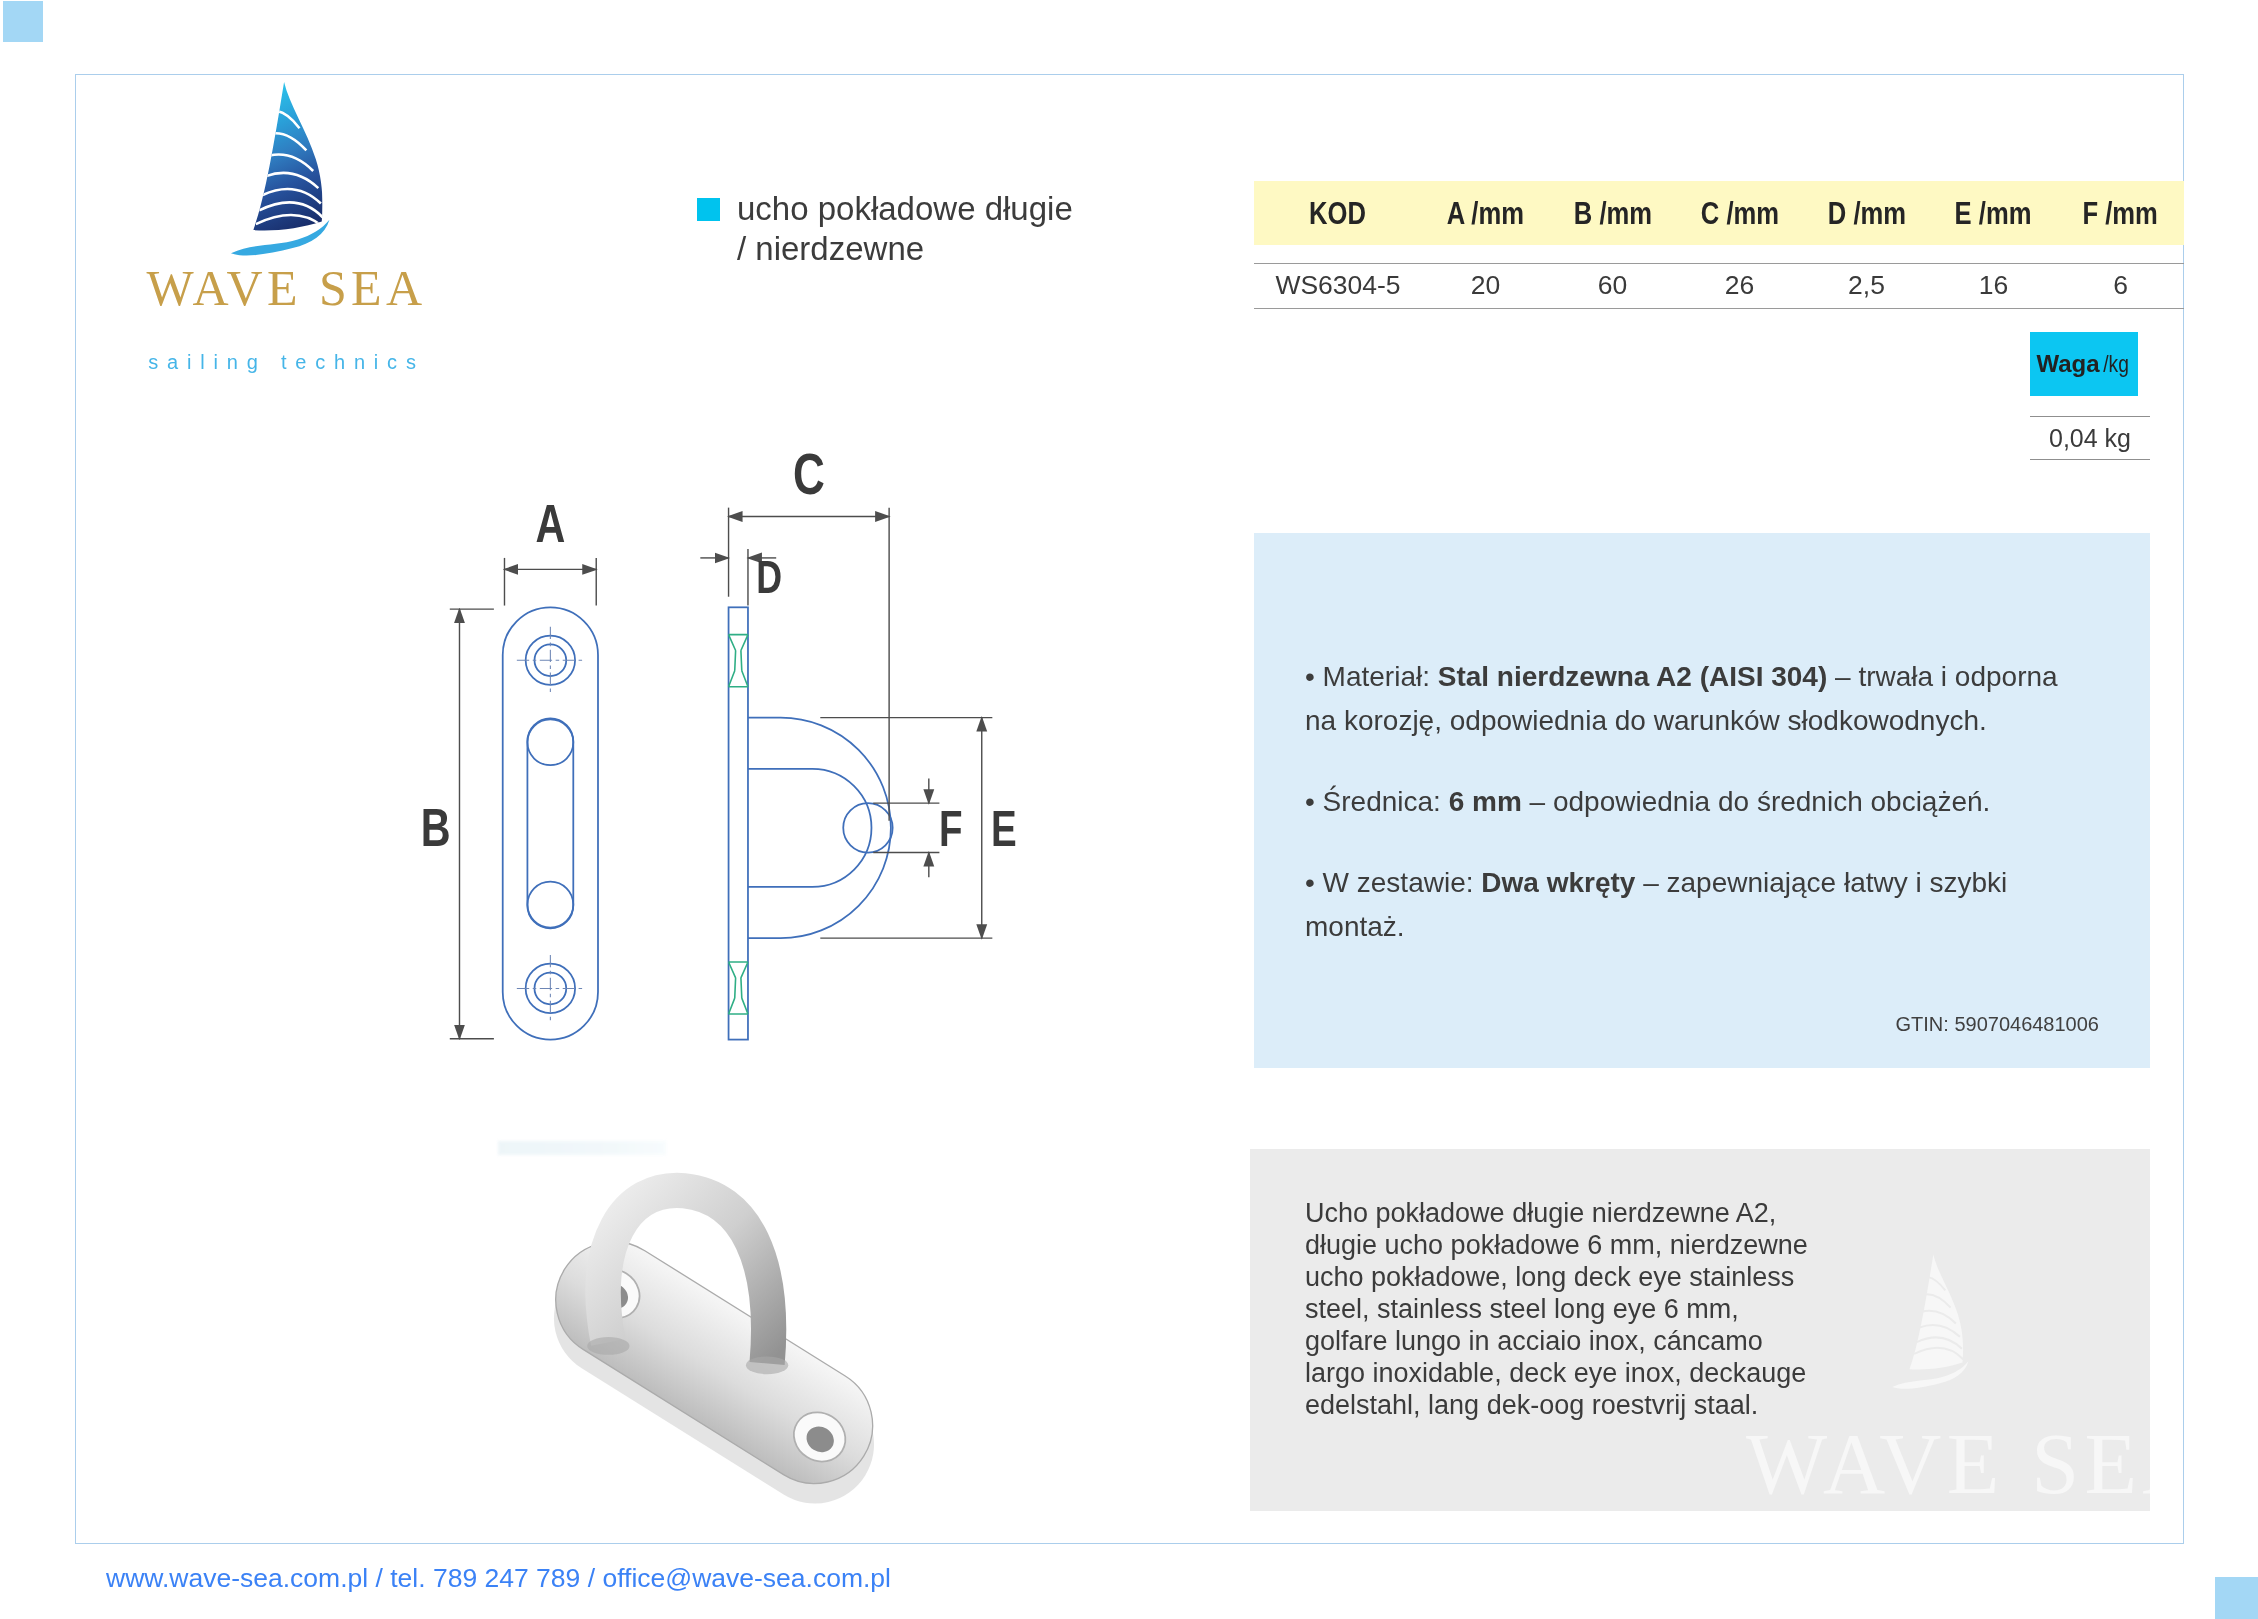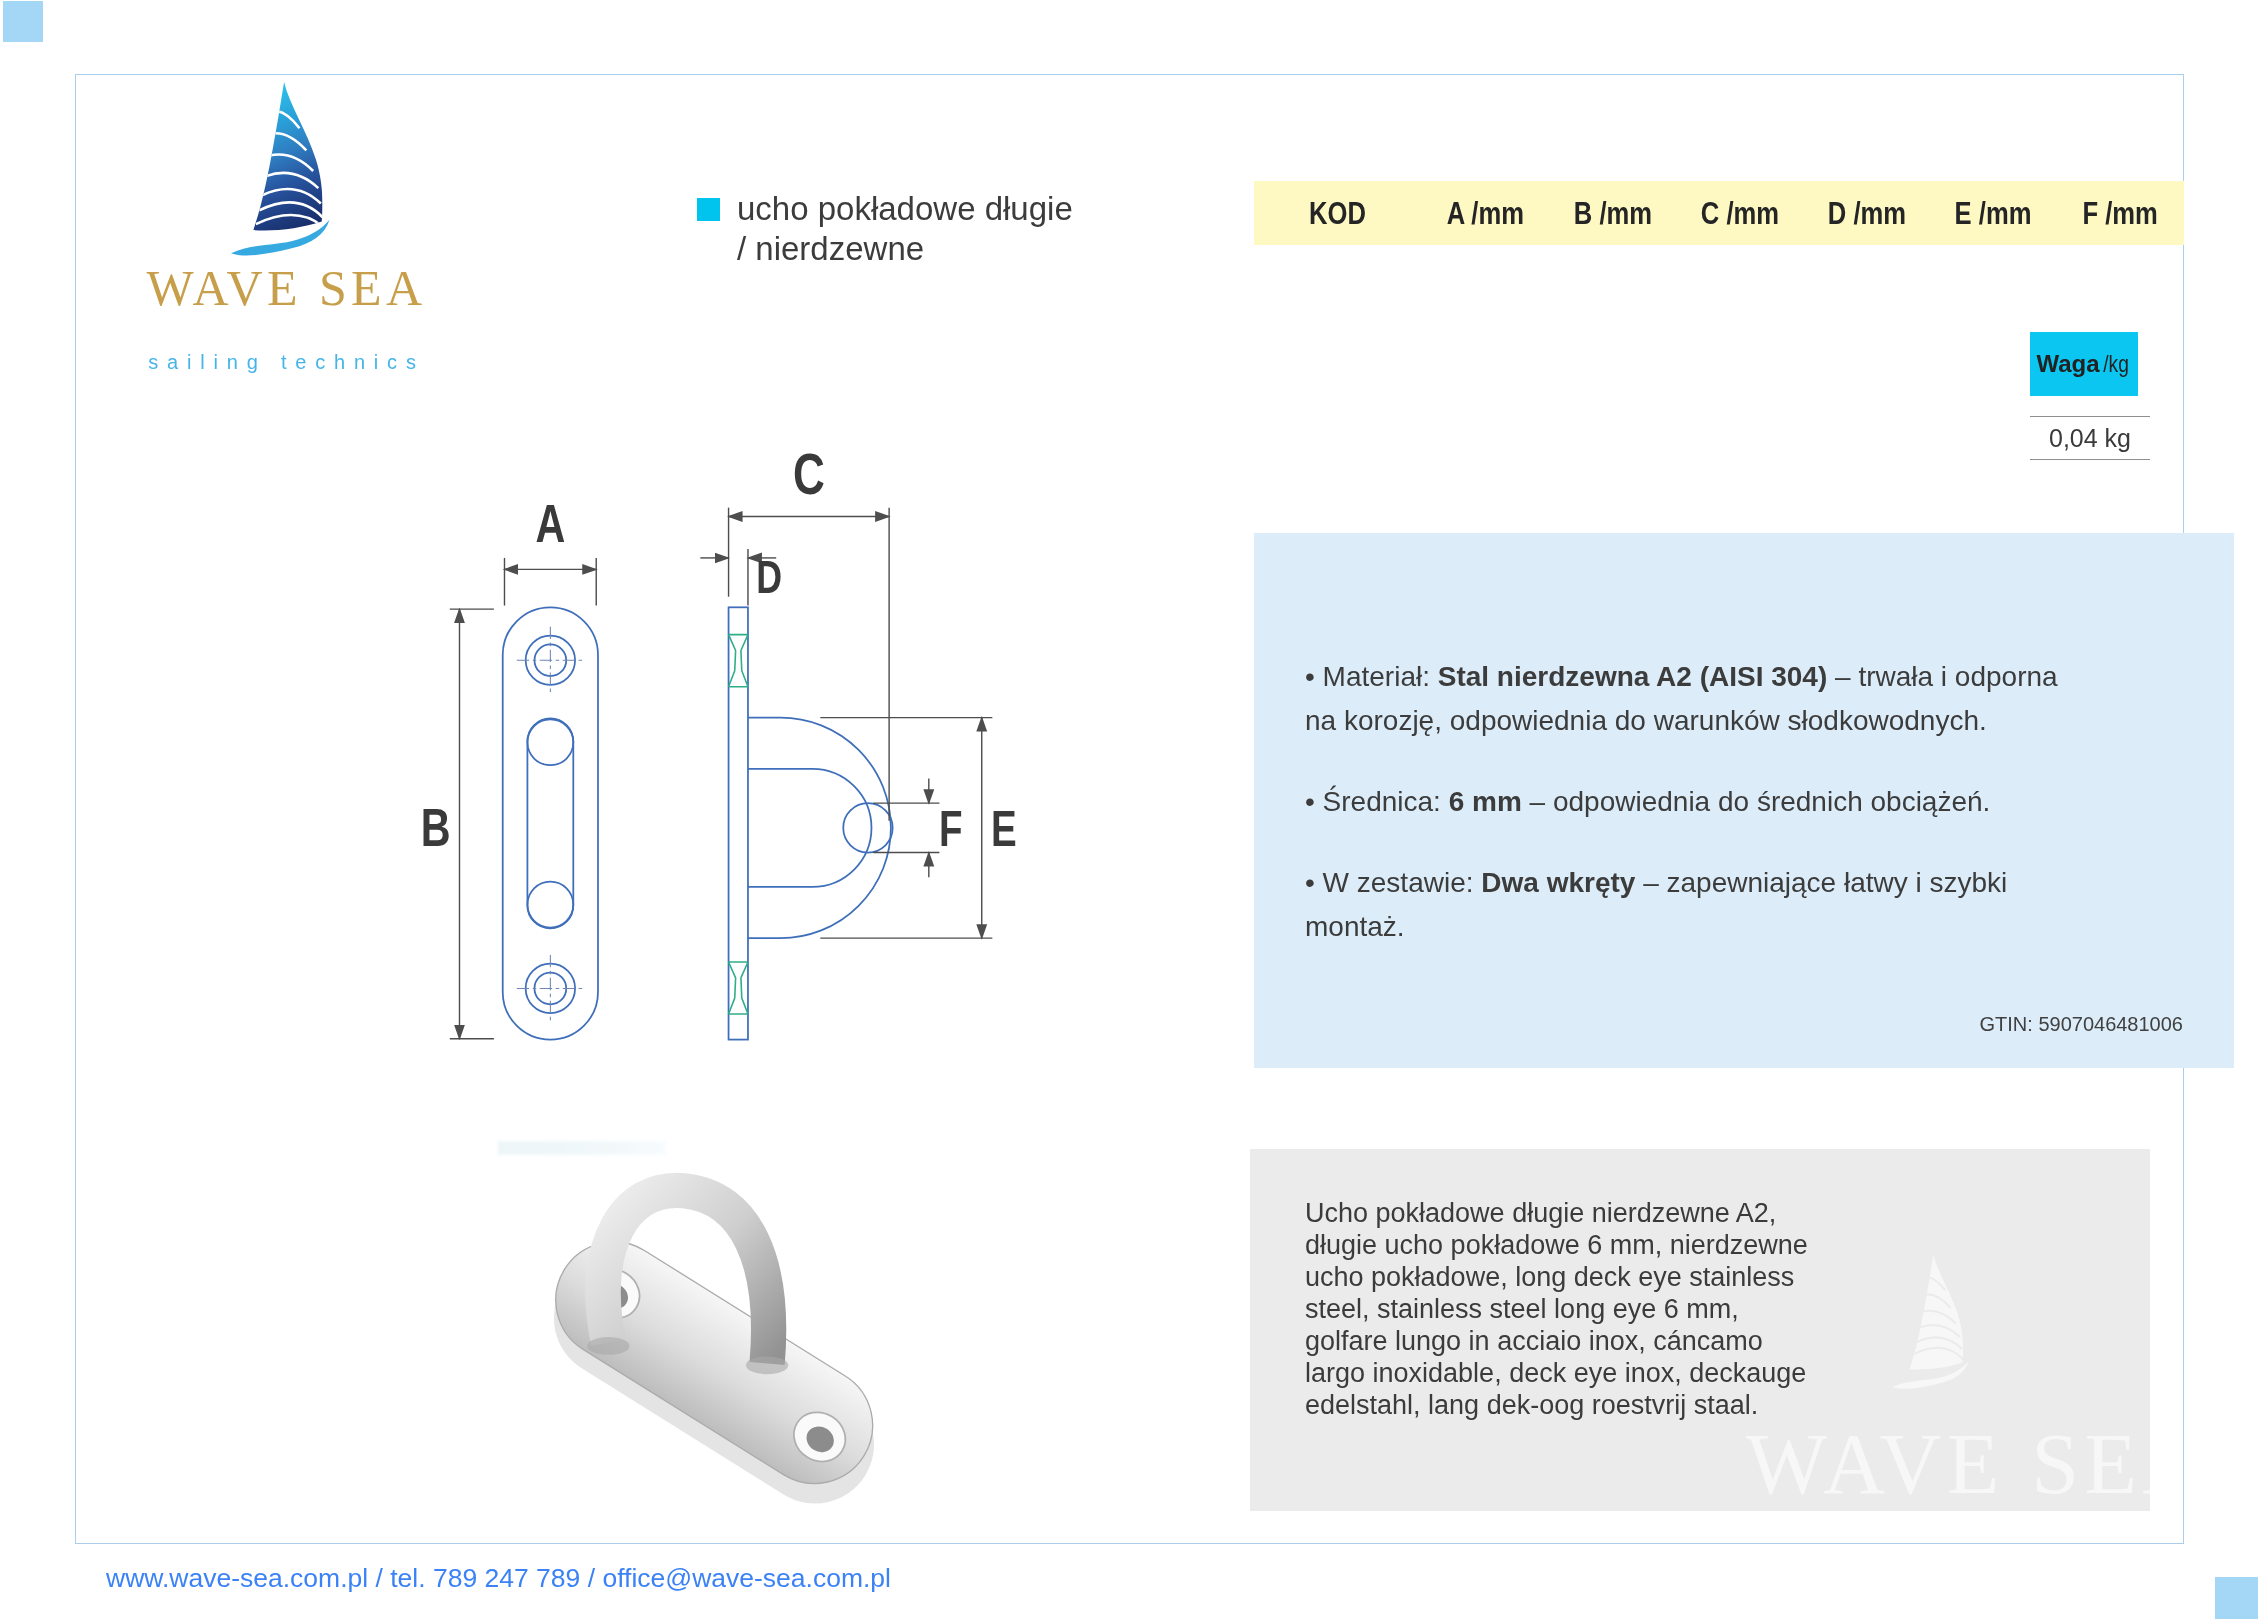--- a/index.html
+++ b/index.html
@@ -43,21 +43,21 @@
   
   .drawing{position:absolute;left:388px;top:415px;width:697px;height:644px;}
   .drawing text{font-family:"Liberation Sans",sans-serif;font-weight:600;fill:#3a3a3a;}
 
   
   .photo{position:absolute;left:476px;top:1129px;width:494px;height:388px;}
   .artifact{position:absolute;left:498px;top:1141px;width:168px;height:14px;
             background:linear-gradient(90deg,#e9f3f7,#eef6f9 60%,#f6fbfd);filter:blur(1.8px);opacity:.8;}
 
   
-  .info-box{position:absolute;left:1254px;top:533px;width:980px;height:535px;background:#dcedf9;}
+  .info-box{position:absolute;left:1254px;top:533px;width:896px;height:535px;background:#dcedf9;}
   .features{position:absolute;left:51px;top:122px;width:785px;font-size:28px;line-height:44px;color:#3c3c3c;}
   .feature{margin:0 0 37px 0;}
   .feature b{font-weight:bold;}
   .gtin{position:absolute;right:51px;bottom:32px;font-size:20px;color:#404040;}
 
   
   .desc-box{position:absolute;left:1250px;top:1149px;width:900px;height:362px;background:#ebebeb;overflow:hidden;}
   .desc-text{position:absolute;left:55px;top:48px;width:516px;font-size:27px;line-height:32px;color:#3b3b3b;}
   .wm-sail{position:absolute;left:633px;top:72px;width:106px;height:205px;}
   .wm-brand{position:absolute;left:496px;top:265px;font-family:"Liberation Serif",serif;
@@ -116,20 +116,29 @@
   <div class="spec">
     <div class="thead">
       <div class="th kod"><span class="cond">KOD</span></div>
       <div class="th"><span class="cond">A /mm</span></div>
       <div class="th"><span class="cond">B /mm</span></div>
       <div class="th"><span class="cond">C /mm</span></div>
       <div class="th"><span class="cond">D /mm</span></div>
       <div class="th"><span class="cond">E /mm</span></div>
       <div class="th"><span class="cond">F /mm</span></div>
     </div>
+    <div class="trow">
+      <div class="td kod">WS6304-5</div>
+      <div class="td">20</div>
+      <div class="td">60</div>
+      <div class="td">26</div>
+      <div class="td">2,5</div>
+      <div class="td">16</div>
+      <div class="td">6</div>
+    </div>
   </div>
 
   <div class="waga-badge">
     <b>Waga</b>
       <span class="cond"> /kg</span>
   </div>
   <div class="weight-val">0,04 kg</div>
 
   <svg class="drawing" viewBox="440 470 790 730">
     <defs>

